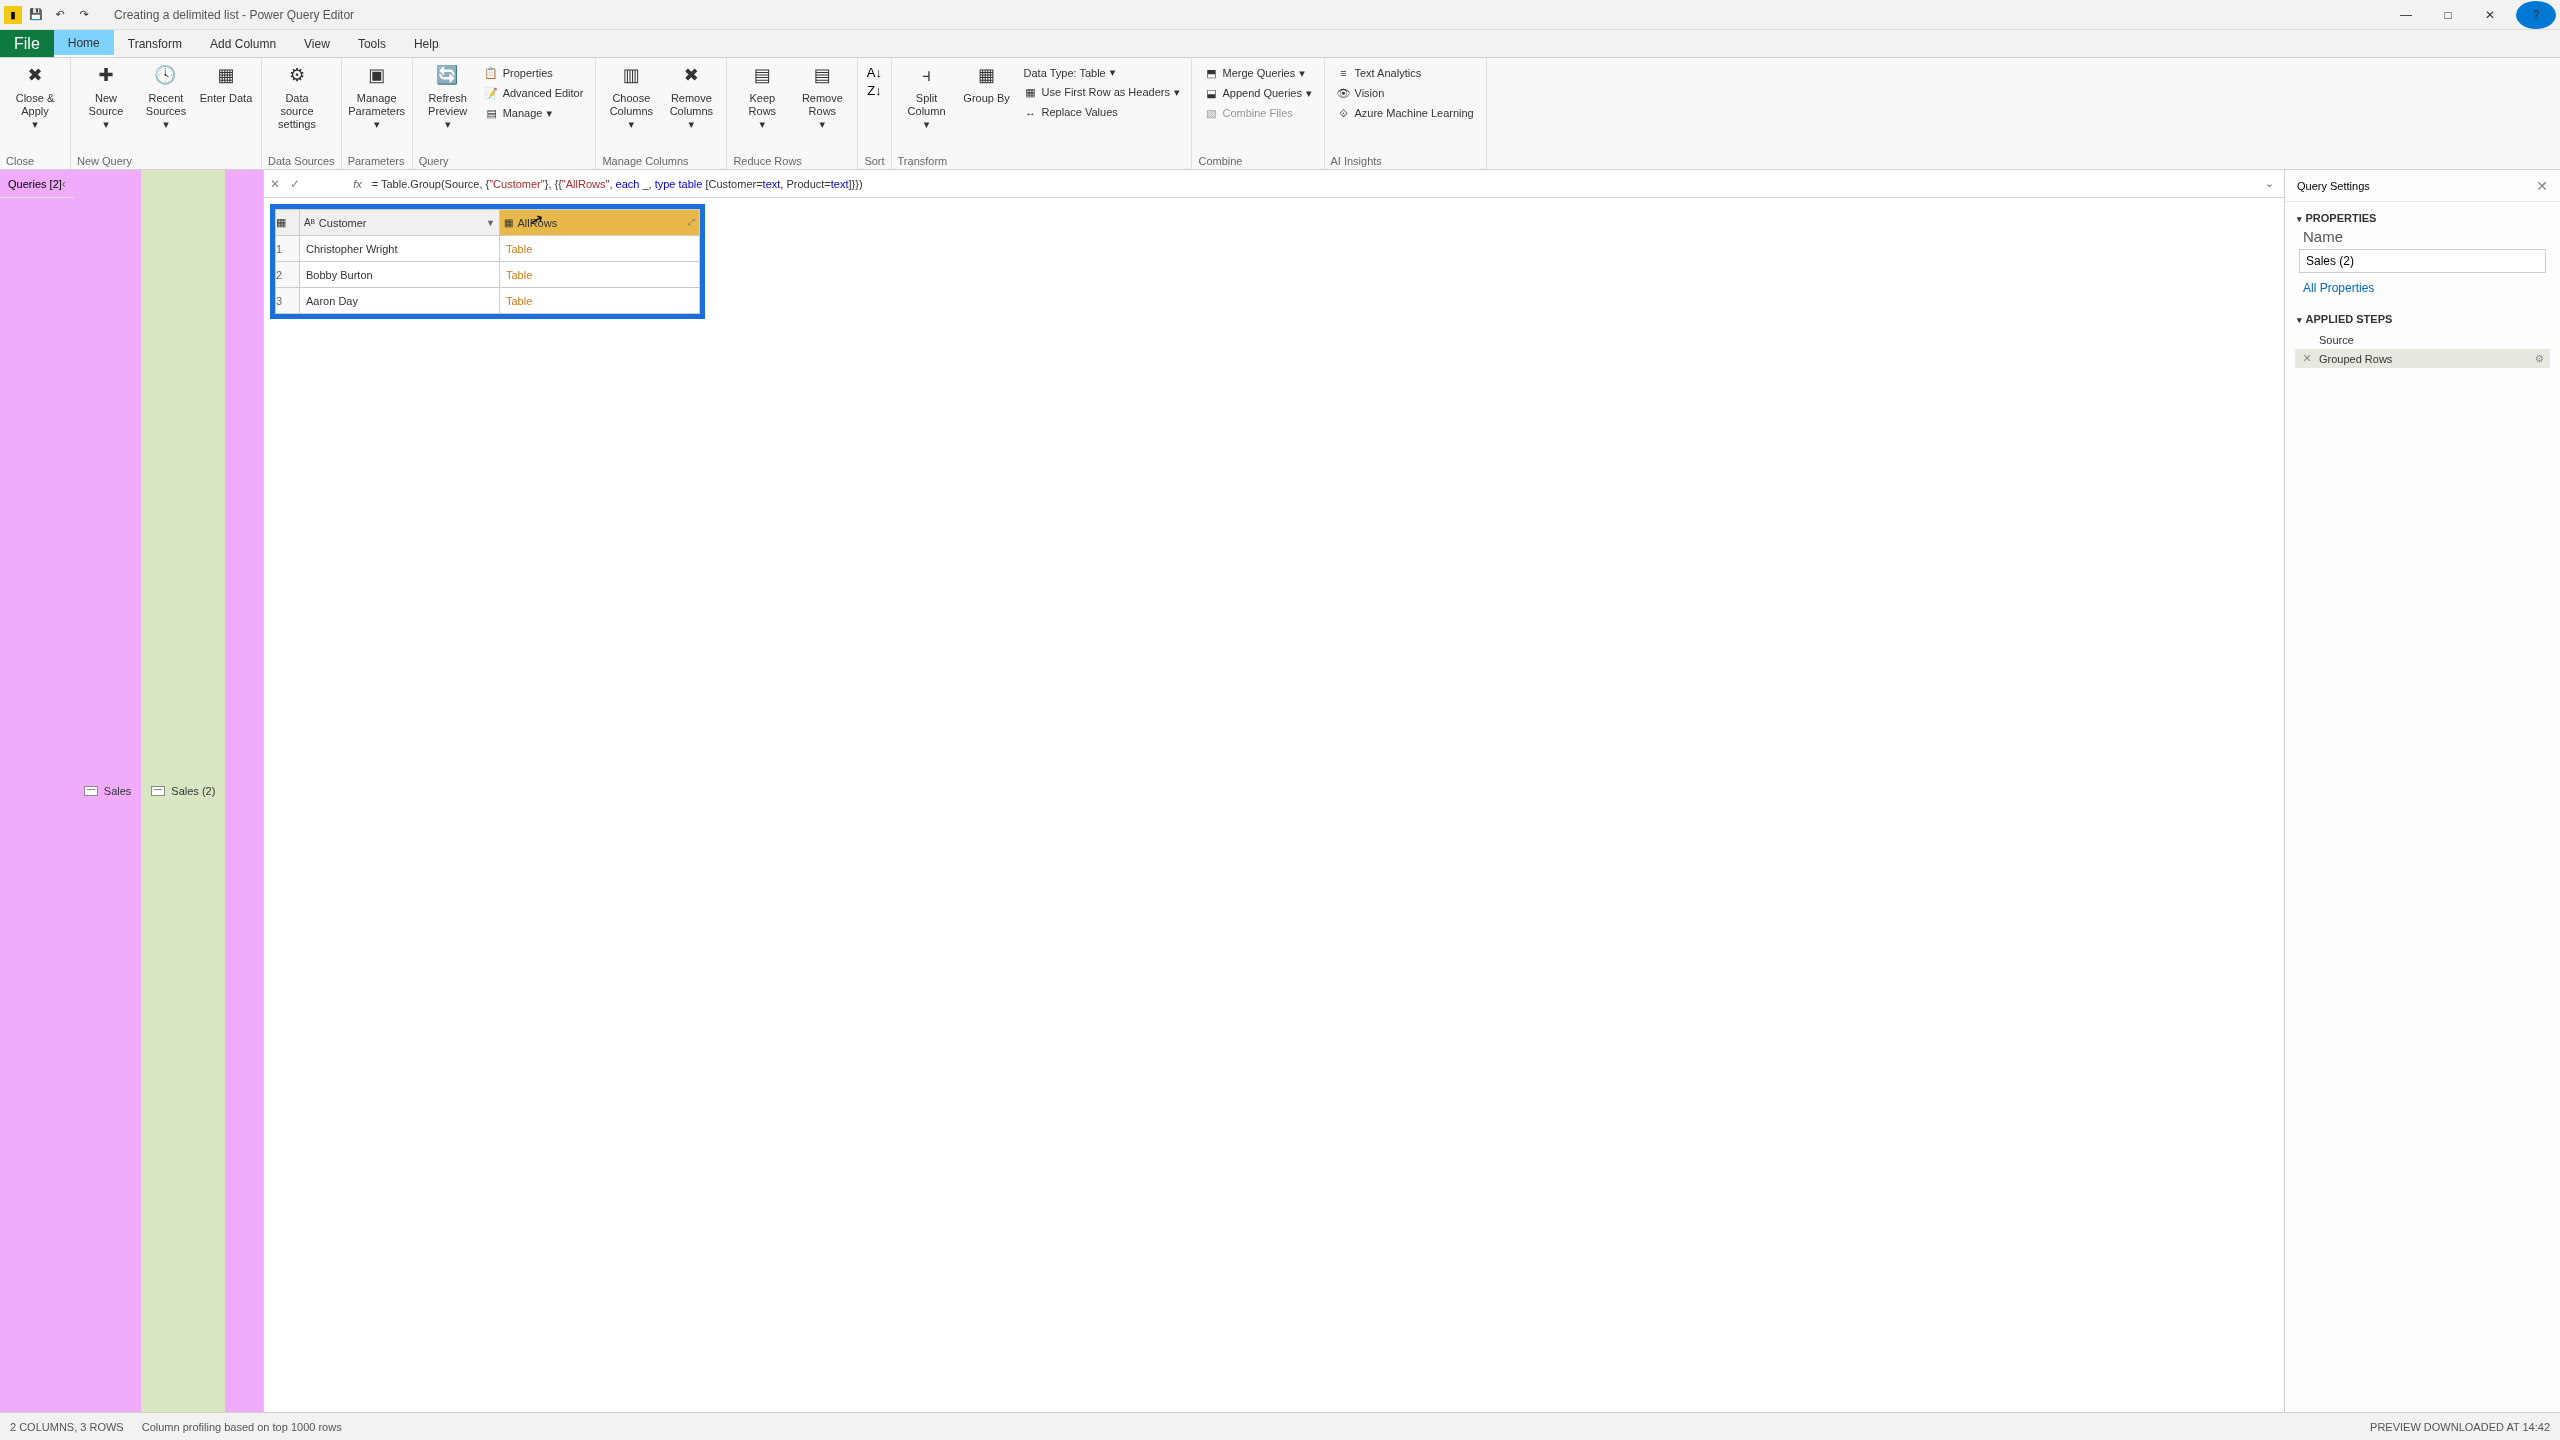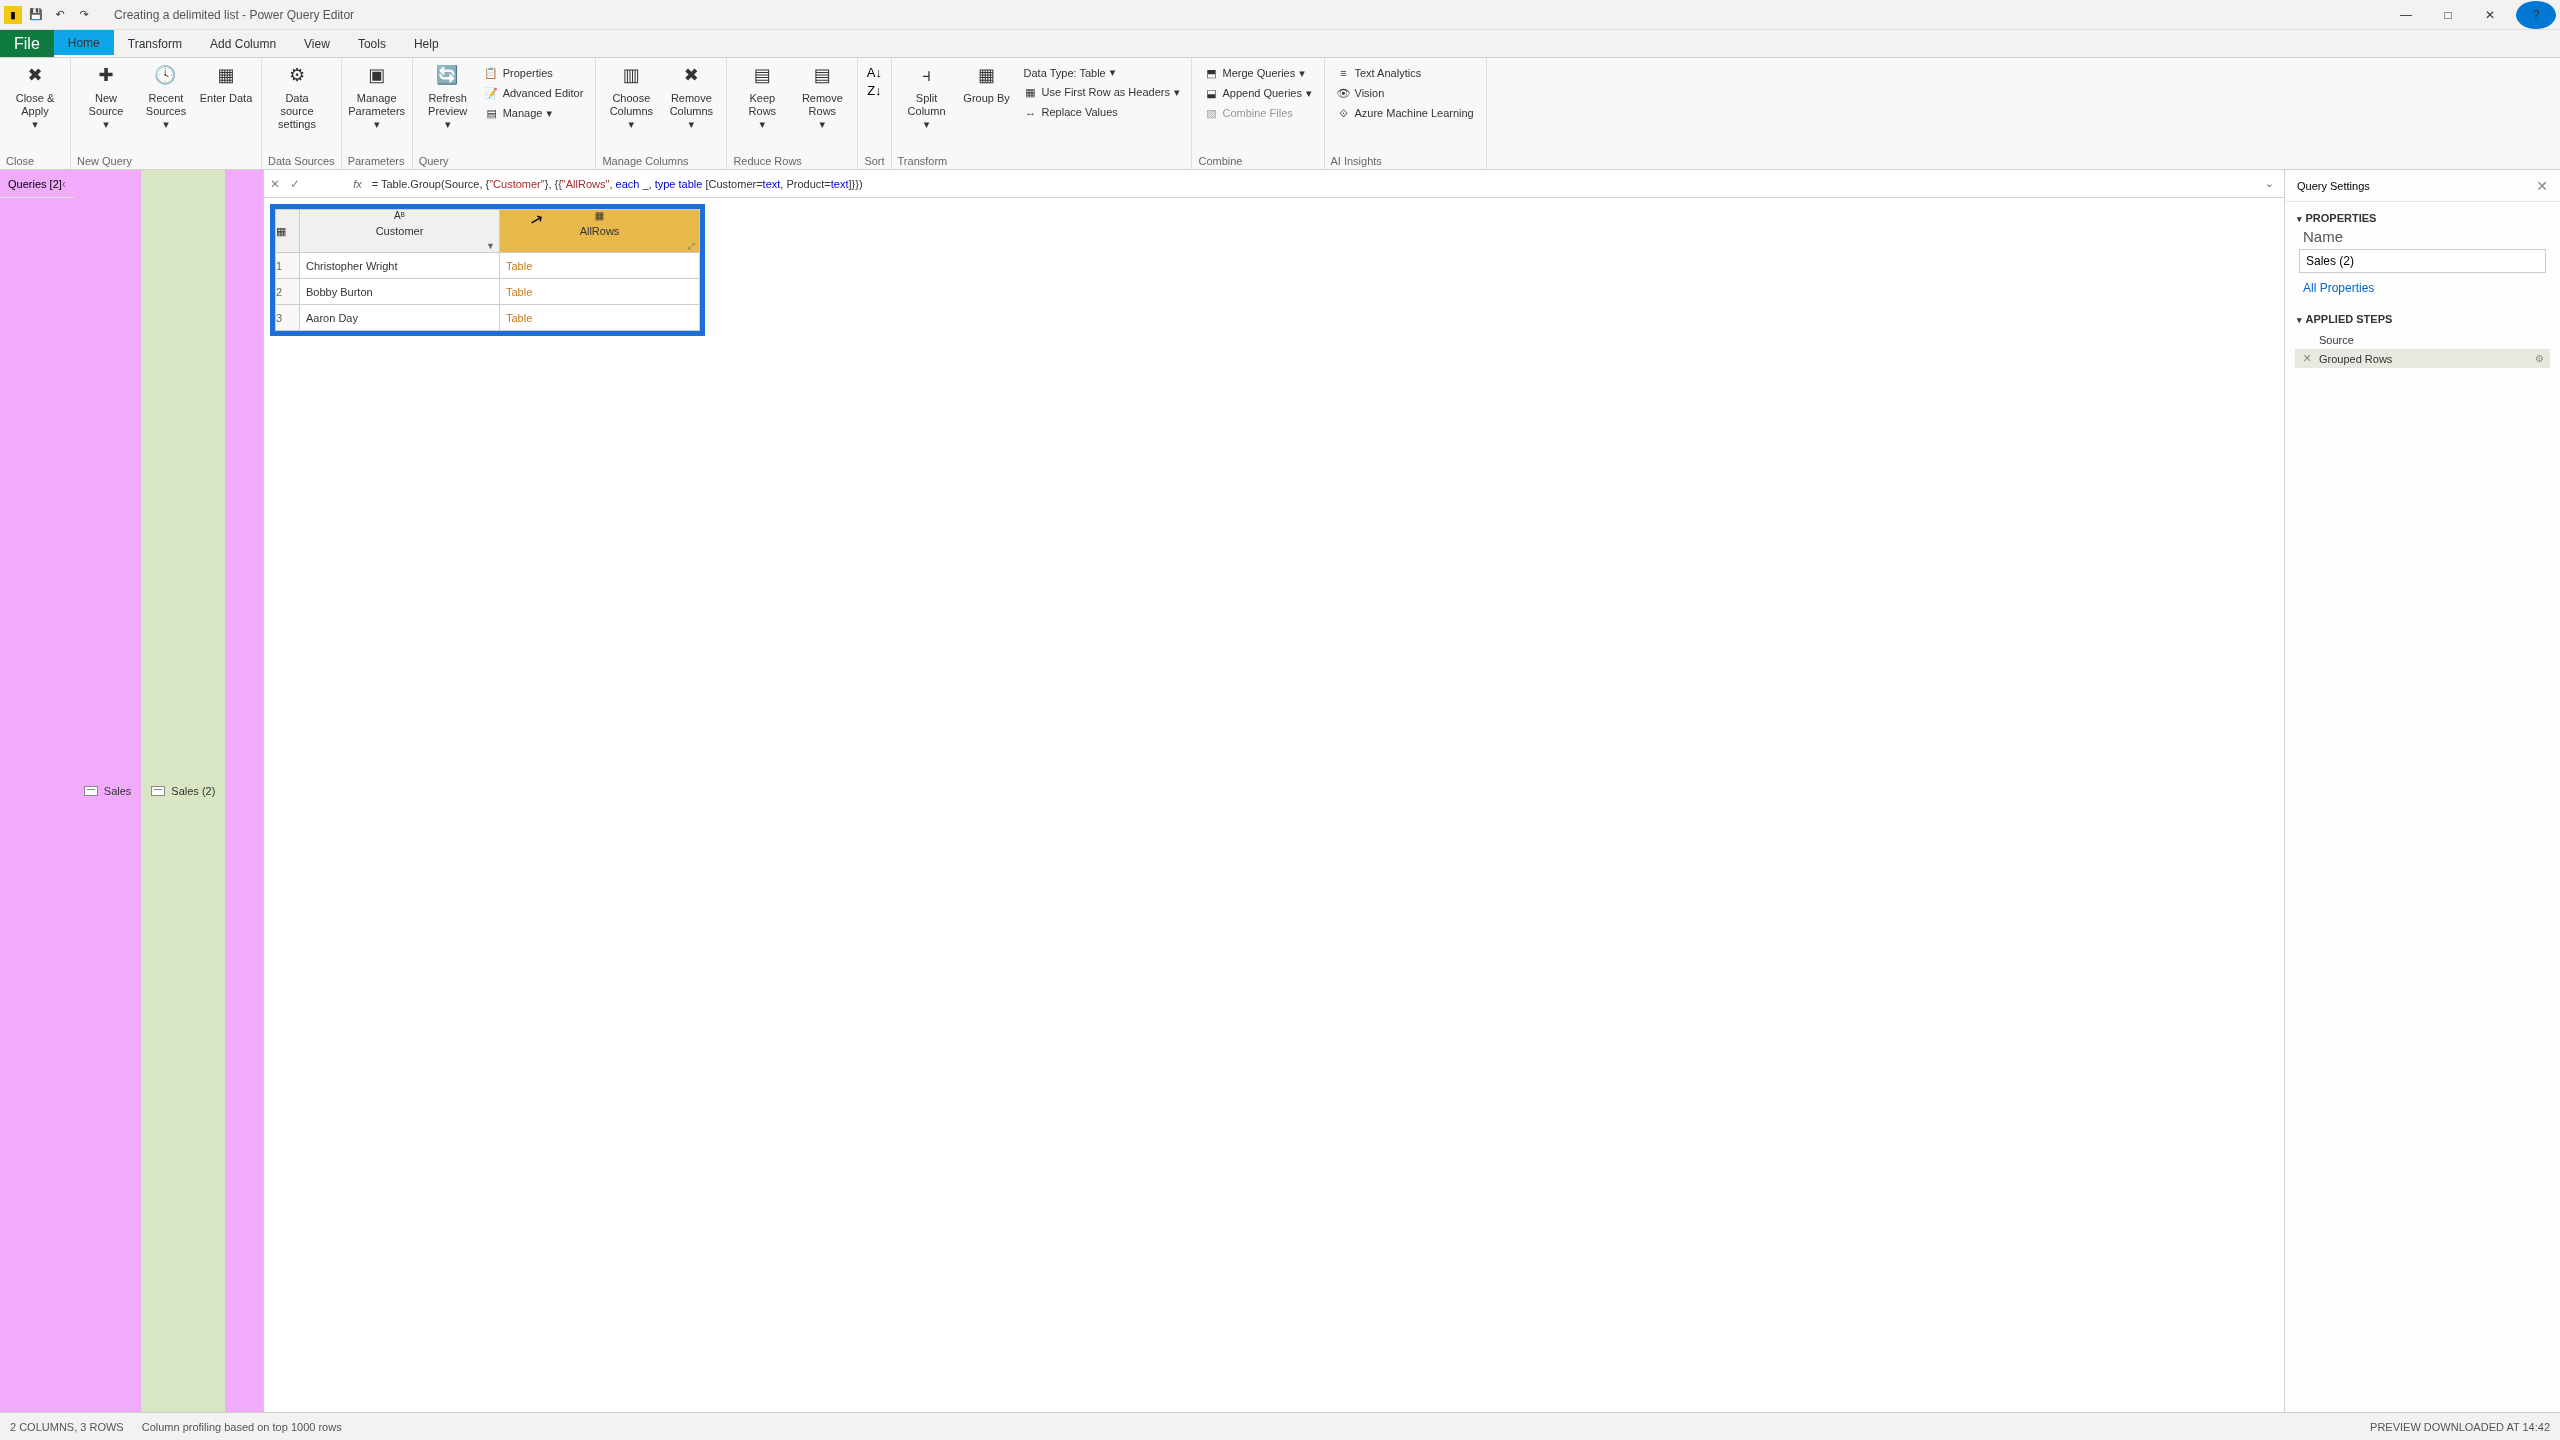--- a/index.html
+++ b/index.html
@@ -12,21 +12,21 @@
 .title-bar .qat-btn { width: 20px; height: 20px; display: flex; align-items: center; justify-content: center; color: #333; }
 .title-bar .title { margin-left: 20px; color: #555; font-size: 12px; }
 .title-bar .window-controls { margin-left: auto; display: flex; gap: 2px; }
 .title-bar .window-controls div { width: 40px; height: 28px; display: flex; align-items: center; justify-content: center; color: #333; font-size: 12px; }
 .help-circle { width: 16px; height: 16px; border-radius: 50%; background: #0078d4; color: #fff; display: flex; align-items: center; justify-content: center; font-size: 10px; margin-left: 4px; }
 
 
 .menu-bar { height: 28px; display: flex; align-items: stretch; background: #f3f2f1; border-bottom: 1px solid #d0d0d0; }
 .menu-bar .file-tab { background: #0e7a40; color: #fff; padding: 0 14px; display: flex; align-items: center; font-size: 16px; }
 .menu-bar .tab { padding: 0 14px; display: flex; align-items: center; font-size: 12px; color: #333; }
-.menu-bar .tab.active { background: #0ea5e9; border-bottom: 2px solid #fff; }
+.menu-bar .tab.active { background: #7dd3fc; border-bottom: 2px solid #fff; }
 
 
 .ribbon { height: 112px; background: #f8f8f8; display: flex; border-bottom: 1px solid #d0d0d0; }
 .ribbon-group { display: flex; flex-direction: column; border-right: 1px solid #e1dfdd; padding: 2px 6px 0 6px; }
 .ribbon-group .buttons { display: flex; flex: 1; align-items: flex-start; gap: 2px; }
 .ribbon-group .group-label { text-align: left; font-size: 11px; color: #666; padding: 2px 0; }
 .big-btn { display: flex; flex-direction: column; align-items: center; justify-content: flex-start; width: 58px; height: 86px; padding: 4px 2px; text-align: center; line-height: 1.2; color: #333; }
 .big-btn .bicon { width: 24px; height: 24px; margin-bottom: 4px; display: flex; align-items: center; justify-content: center; font-size: 18px; }
 .small-stack { display: flex; flex-direction: column; gap: 2px; justify-content: center; padding: 4px 2px; }
 .small-btn { display: flex; align-items: center; gap: 4px; padding: 2px 4px; color: #333; white-space: nowrap; }
@@ -61,21 +61,21 @@
 .preview-wrap { padding: 6px; }
 .highlight-box { border: 5px solid #1a6fd8; display: inline-block; background: #fff; }
 .data-table { border-collapse: collapse; }
 .data-table th, .data-table td { border: 1px solid #ccc; height: 26px; font-size: 11px; text-align: left; }
 .data-table th { background: #f0f0ee; font-weight: normal; color: #333; position: relative; }
 .rownum-head { width: 24px; background: #f0f0ee; text-align:center; }
 .rownum { width: 24px; background: #f8f8f8; text-align: center; color: #666; }
 .col-customer { width: 200px; }
 .col-allrows { width: 200px; }
 th.selected-col { background: #e8b84a; }
-.th-inner { display:flex; align-items:center; gap:4px; padding: 0 4px; height:100%;flex-direction:column; }
+.th-inner { display:flex; align-items:center; gap:4px; padding: 0 4px; height:100%; }
 .th-inner .type-icon { font-size: 10px; }
 .th-inner .drop { margin-left:auto; font-size:9px; color:#666; }
 .table-link { color: #c77b18; padding-left: 6px; }
 .customer-cell { padding-left: 6px; color: #333; }
 .cursor { position:absolute; width:14px; height:18px; pointer-events:none; }
 .cursor::before { content:"↖"; font-size:16px; color:#000; position:absolute; top:-2px; left:0; transform: scaleX(-1) rotate(-15deg); }
 
 
 .settings-pane { width: 276px; border-left: 1px solid #d0d0d0; background: #fdfdfd; display: flex; flex-direction: column; }
 .settings-header { height: 32px; display: flex; align-items: center; padding: 0 12px; justify-content: space-between; border-bottom: 1px solid #e8e8e8; }

